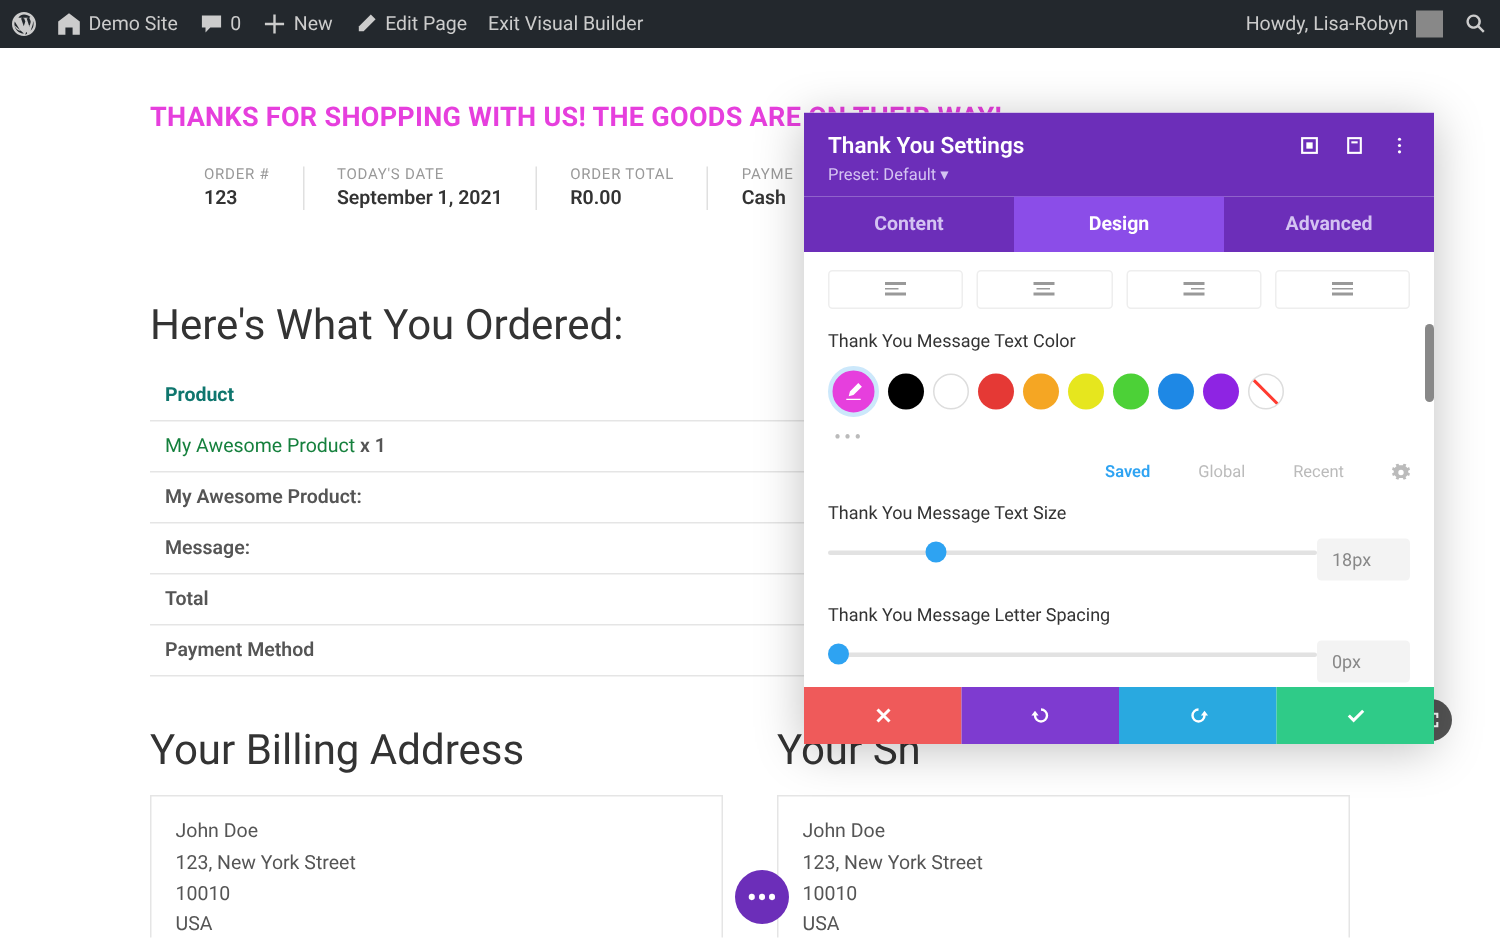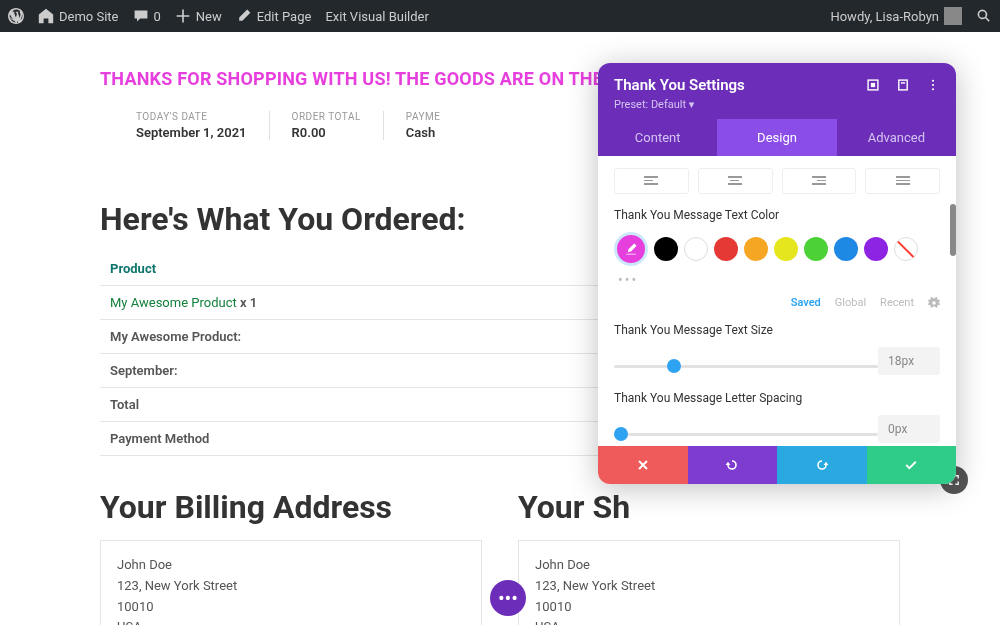--- a/index.html
+++ b/index.html
@@ -9,60 +9,60 @@
 .adminbar .item{display:flex;align-items:center;gap:5px;cursor:pointer}
 .adminbar svg{width:16px;height:16px;fill:#ccc}
 .adminbar .avatar{width:18px;height:18px;background:#888}
 .page{padding:36px 100px 0 100px;color:#333}
 .thank{color:#e63fdd;font-weight:700;font-size:18px;letter-spacing:.2px;margin-bottom:22px}
 .meta{display:flex;gap:0;font-size:12px;margin-bottom:60px}
 .meta .block{border-left:1px solid #e0e0e0;padding:0 22px}
 .meta .block:first-child{border-left:none;padding-left:36px}
 .meta .lbl{color:#999;font-size:10px;letter-spacing:.5px;margin-bottom:3px}
 .meta .val{color:#333;font-weight:600;font-size:13px}
-h2.sect{font-size:32px;font-weight:700;color:#333;margin-bottom:14px}
+h2.sect{font-size:28px;font-weight:400;color:#333;margin-bottom:14px}
 .table{width:100%;border-collapse:collapse;margin-bottom:32px}
 .table td{padding:9px 10px;border-bottom:1px solid #e5e5e5;font-size:13px;color:#555;font-weight:600}
 .table .hdr td{font-weight:700;color:#0f766e}
 .table a{color:#15803d;text-decoration:none;font-weight:400}
 .cols{display:flex;gap:36px}
 .col{flex:1}
 .addr{border:1px solid #e5e5e5;padding:14px 16px;font-size:13px;color:#555;line-height:1.6}
 .addr .ic{width:13px;height:13px;display:inline-block;margin-right:6px;vertical-align:-2px}
 .fab{position:absolute;left:490px;top:580px;width:36px;height:36px;border-radius:50%;background:#6c2eb9;display:flex;align-items:center;justify-content:center;color:#fff;font-size:20px}
 .expand{position:absolute;right:32px;top:466px;width:28px;height:28px;border-radius:50%;background:#555;display:flex;align-items:center;justify-content:center}
 .expand svg{width:14px;height:14px;fill:#fff}
-.panel{position:absolute;top:63px;right:44px;width:358px;background:#fff;box-shadow:0 4px 30px rgba(0,0,0,.25);border-radius:12px;overflow:hidden}
+.panel{position:absolute;top:75px;right:44px;width:420px;background:#fff;box-shadow:0 4px 30px rgba(0,0,0,.25);border-radius:0;overflow:hidden}
 .panel .head{background:#6c2eb9;color:#fff;padding:13px 16px 8px}
 .panel .head .ttl{font-size:15px;font-weight:600;display:flex;justify-content:space-between;align-items:center}
 .panel .head .ttl .icons{display:flex;gap:16px}
 .panel .head .ttl .icons svg{width:14px;height:14px;fill:#fff;cursor:pointer}
 .panel .preset{font-size:11px;color:#d4c3f2;margin-top:4px}
 .panel .tabs{display:flex;background:#6c2eb9}
-.panel .tab{flex:1;text-align:center;padding:11px 0;font-size:13px;color:#d4c3f2;cursor:pointer;font-weight:400}
+.panel .tab{flex:1;text-align:center;padding:11px 0;font-size:13px;color:#d4c3f2;cursor:pointer;font-weight:700}
 .panel .tab.active{background:#8b4de8;color:#fff}
 .panel .body{padding:12px 16px 8px;max-height:290px;overflow:hidden;position:relative}
 .panel .scrollbar{position:absolute;right:0;top:48px;width:6px;height:52px;background:#888;border-radius:3px}
 .align{display:flex;gap:9px;margin-bottom:14px}
 .align .opt{flex:1;height:26px;border:1px solid #eee;border-radius:3px;display:flex;align-items:center;justify-content:center}
 .align .bars{width:14px;height:10px;position:relative}
 .align .bars span{display:block;height:1.5px;background:#999;margin-bottom:2px}
 .panel .lbl{font-size:12px;font-weight:400;color:#333;margin-bottom:10px}
 .swatches{display:flex;gap:6px;align-items:center;margin-bottom:6px}
 .sw{width:24px;height:24px;border-radius:50%;cursor:pointer;flex-shrink:0}
 .sw.big{width:34px;height:34px;border:3px solid #cce8fb;position:relative;display:flex;align-items:center;justify-content:center}
 .sw.big svg{width:16px;height:16px;fill:#fff}
 .sw.white{border:1px solid #ddd}
 .sw.none{background:#fff;border:1px solid #ddd;position:relative;overflow:hidden}
 .sw.none::after{content:"";position:absolute;width:140%;height:2px;background:#ff3b30;top:50%;left:-20%;transform:rotate(45deg)}
 .dots3{color:#bbb;font-size:14px;letter-spacing:2px;margin-left:4px;margin-bottom:8px}
-.status{display:flex;gap:14px;justify-content:flex-end;font-size:11px;margin-bottom:14px;align-items:center}
+.status{display:flex;gap:32px;justify-content:flex-end;font-size:11px;margin-bottom:14px;align-items:center}
 .status .saved{color:#2ea3f2;font-weight:600}
 .status .g{color:#bbb}
-.slider-row{display:flex;align-items:flex-end;gap:0;margin-bottom:16px}
+.slider-row{display:flex;align-items:flex-start;gap:0;margin-bottom:16px}
 .slider{flex:1;position:relative;height:18px;display:flex;align-items:center}
 .slider .track{height:3px;background:#e2e2e2;width:100%;border-radius:2px}
 .slider .thumb{position:absolute;width:14px;height:14px;background:#2ea3f2;border-radius:50%;top:2px}
 .slider-row .val{width:62px;height:28px;background:#f3f3f3;border-radius:3px;font-size:12px;color:#888;display:flex;align-items:center;padding-left:10px}
 .footbar{display:flex;height:38px}
 .footbar .b{flex:1;display:flex;align-items:center;justify-content:center;cursor:pointer}
 .footbar .b svg{width:16px;height:16px;fill:#fff}
 .footbar .red{background:#ef5a5a}
 .footbar .purple{background:#7e3bd0}
 .footbar .blue{background:#29a9e0}
@@ -116,20 +116,24 @@
           <path d="M8 2a6 6 0 014.9 9.5l4.3 4.3-1.4 1.4-4.3-4.3A6 6 0 118 2zm0 2a4 4 0 100 8 4 4 0 000-8z"></path>
         </svg>
       </span>
   </div>
 </div>
 
 <div class="page">
   <div class="thank">THANKS FOR SHOPPING WITH US! THE GOODS ARE ON THEIR WAY!</div>
   <div class="meta">
     <div class="block">
+        <div class="lbl">ORDER #</div>
+        <div class="val">123</div>
+      </div>
+    <div class="block">
         <div class="lbl">TODAY'S DATE</div>
         <div class="val">September 1, 2021</div>
       </div>
     <div class="block">
         <div class="lbl">ORDER TOTAL</div>
         <div class="val">R0.00</div>
       </div>
     <div class="block">
         <div class="lbl">PAYME</div>
         <div class="val">Cash</div>
@@ -142,21 +146,21 @@
         <tr class="hdr">
           <td>Product</td>
         </tr>
     <tr>
           <td><a>My Awesome Product</a><span> x 1</span></td>
         </tr>
     <tr>
           <td>My Awesome Product:</td>
         </tr>
     <tr>
-          <td>September:</td>
+          <td>Message:</td>
         </tr>
     <tr>
           <td>Total</td>
         </tr>
     <tr>
           <td>Payment Method</td>
         </tr>
   </tbody>
     </table>
 

